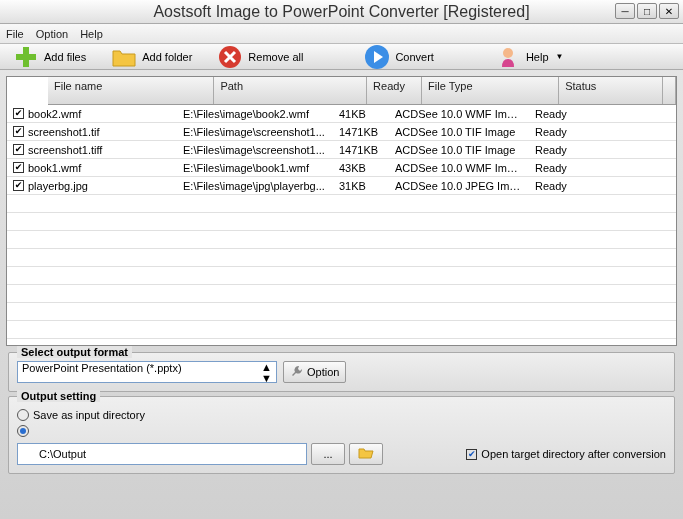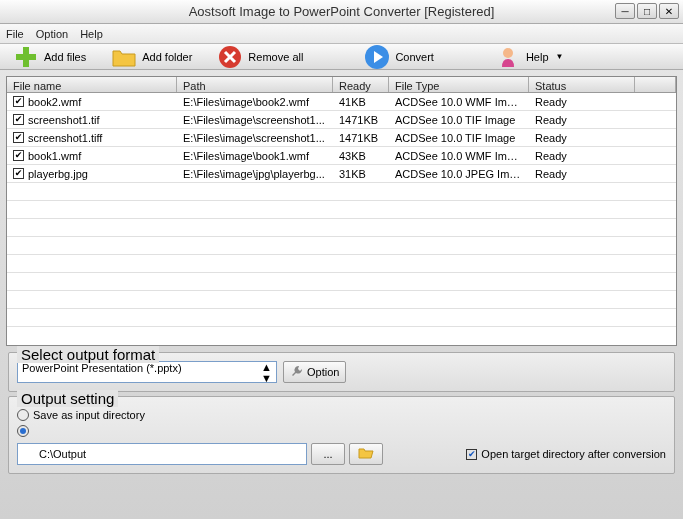--- a/index.html
+++ b/index.html
@@ -1,36 +1,36 @@
 <!DOCTYPE html>
 <html><head>
 <meta charset="utf-8">
 <style>
 *{box-sizing:border-box;margin:0;padding:0;font-family:Tahoma,Arial,sans-serif;font-size:11px;}
 body{width:683px;height:519px;background:linear-gradient(to bottom,#e8e8e8,#d0d0d0);overflow:hidden;}
 .titlebar{height:24px;background:linear-gradient(to bottom,#fdfdfd,#e0e0e0);border-bottom:1px solid #aaa;display:flex;align-items:center;justify-content:center;position:relative;}
-.titlebar-text{font-size:13px;color:#333;}
+.titlebar-text{font-size:16px;color:#333;}
 .win-controls{position:absolute;right:4px;top:3px;display:flex;gap:2px;}
 .win-btn{width:20px;height:16px;background:linear-gradient(to bottom,#f5f5f5,#d8d8d8);border:1px solid #888;border-radius:2px;display:flex;align-items:center;justify-content:center;font-size:10px;cursor:pointer;}
 .menubar{height:20px;background:linear-gradient(to bottom,#f8f8f8,#e8e8e8);border-bottom:1px solid #bbb;display:flex;align-items:center;padding:0 6px;gap:12px;}
 .menu-item{cursor:pointer;color:#222;}
 .toolbar{height:26px;background:linear-gradient(to bottom,#fafafa,#dcdcdc);border-bottom:1px solid #aaa;display:flex;align-items:center;padding:0 8px;gap:16px;}
 .tool-btn{display:flex;align-items:center;gap:4px;cursor:pointer;padding:2px 4px;}
 .tool-btn .icon{width:28px;height:28px;display:flex;align-items:center;justify-content:center;}
 .file-area{margin:6px;border:1px solid #888;background:#fff;height:270px;overflow:hidden;}
-.table-header{display:flex;background:linear-gradient(to bottom,#f5f5f5,#dadada);border-bottom:1px solid #999;height:16px;}
+.table-header{display:flex;background:linear-gradient(to bottom,#f5f5f5,#dadada);border-bottom:1px solid #999;height:28px;margin-left:41px;}
 .th{border-right:1px solid #aaa;padding:3px 6px;color:#222;overflow:hidden;white-space:nowrap;}
 .table-body{height:248px;overflow-y:auto;}
 .row{display:flex;border-bottom:1px solid #e0e0e0;height:18px;align-items:center;}
 .td{padding:1px 6px;overflow:hidden;white-space:nowrap;text-overflow:ellipsis;}
 .td.first{display:flex;align-items:center;gap:4px;}
 .cb{width:11px;height:11px;border:1px solid #333;display:inline-flex;align-items:center;justify-content:center;font-size:9px;line-height:1;}
 .empty-row{height:18px;border-bottom:1px solid #e0e0e0;}
 .group{margin:4px 8px;border:1px solid #aaa;border-radius:2px;padding:8px;position:relative;background:linear-gradient(to bottom,#efefef,#dedede);}
-.group-label{position:absolute;top:-7px;left:8px;padding:0 4px;background:#e4e4e4;font-size:15px;}
+.group-label{position:absolute;top:-7px;left:8px;padding:0 4px;background:#e4e4e4;font-size:11px;font-weight:bold;}
 .format-row{display:flex;align-items:center;gap:6px;}
 .format-select{width:260px;height:22px;border:1px solid #7a9ec9;background:#fff;display:flex;align-items:flex-start;justify-content:space-between;padding:0 4px;}
 .spinner{display:flex;flex-direction:column;font-size:6px;line-height:1;}
 .option-btn{height:22px;border:1px solid #999;border-radius:2px;background:linear-gradient(to bottom,#fafafa,#dcdcdc);display:flex;align-items:center;gap:3px;padding:0 6px;cursor:pointer;}
 .radio-row{display:flex;align-items:center;gap:4px;margin:4px 0;}
 .radio{width:12px;height:12px;border:1px solid #555;border-radius:50%;display:inline-flex;align-items:center;justify-content:center;}
 .radio.checked::after{content:"";width:6px;height:6px;background:#2a6ed0;border-radius:50%;}
 .highlight{background:#f6d48a;border:1px dotted #b08020;padding:1px 3px;}
 .out-row{display:flex;align-items:center;gap:4px;margin-top:6px;}
 .out-input{flex:0 0 290px;height:22px;border:1px solid #7a9ec9;background:#fff;padding:0 21px;display:flex;align-items:center;}

